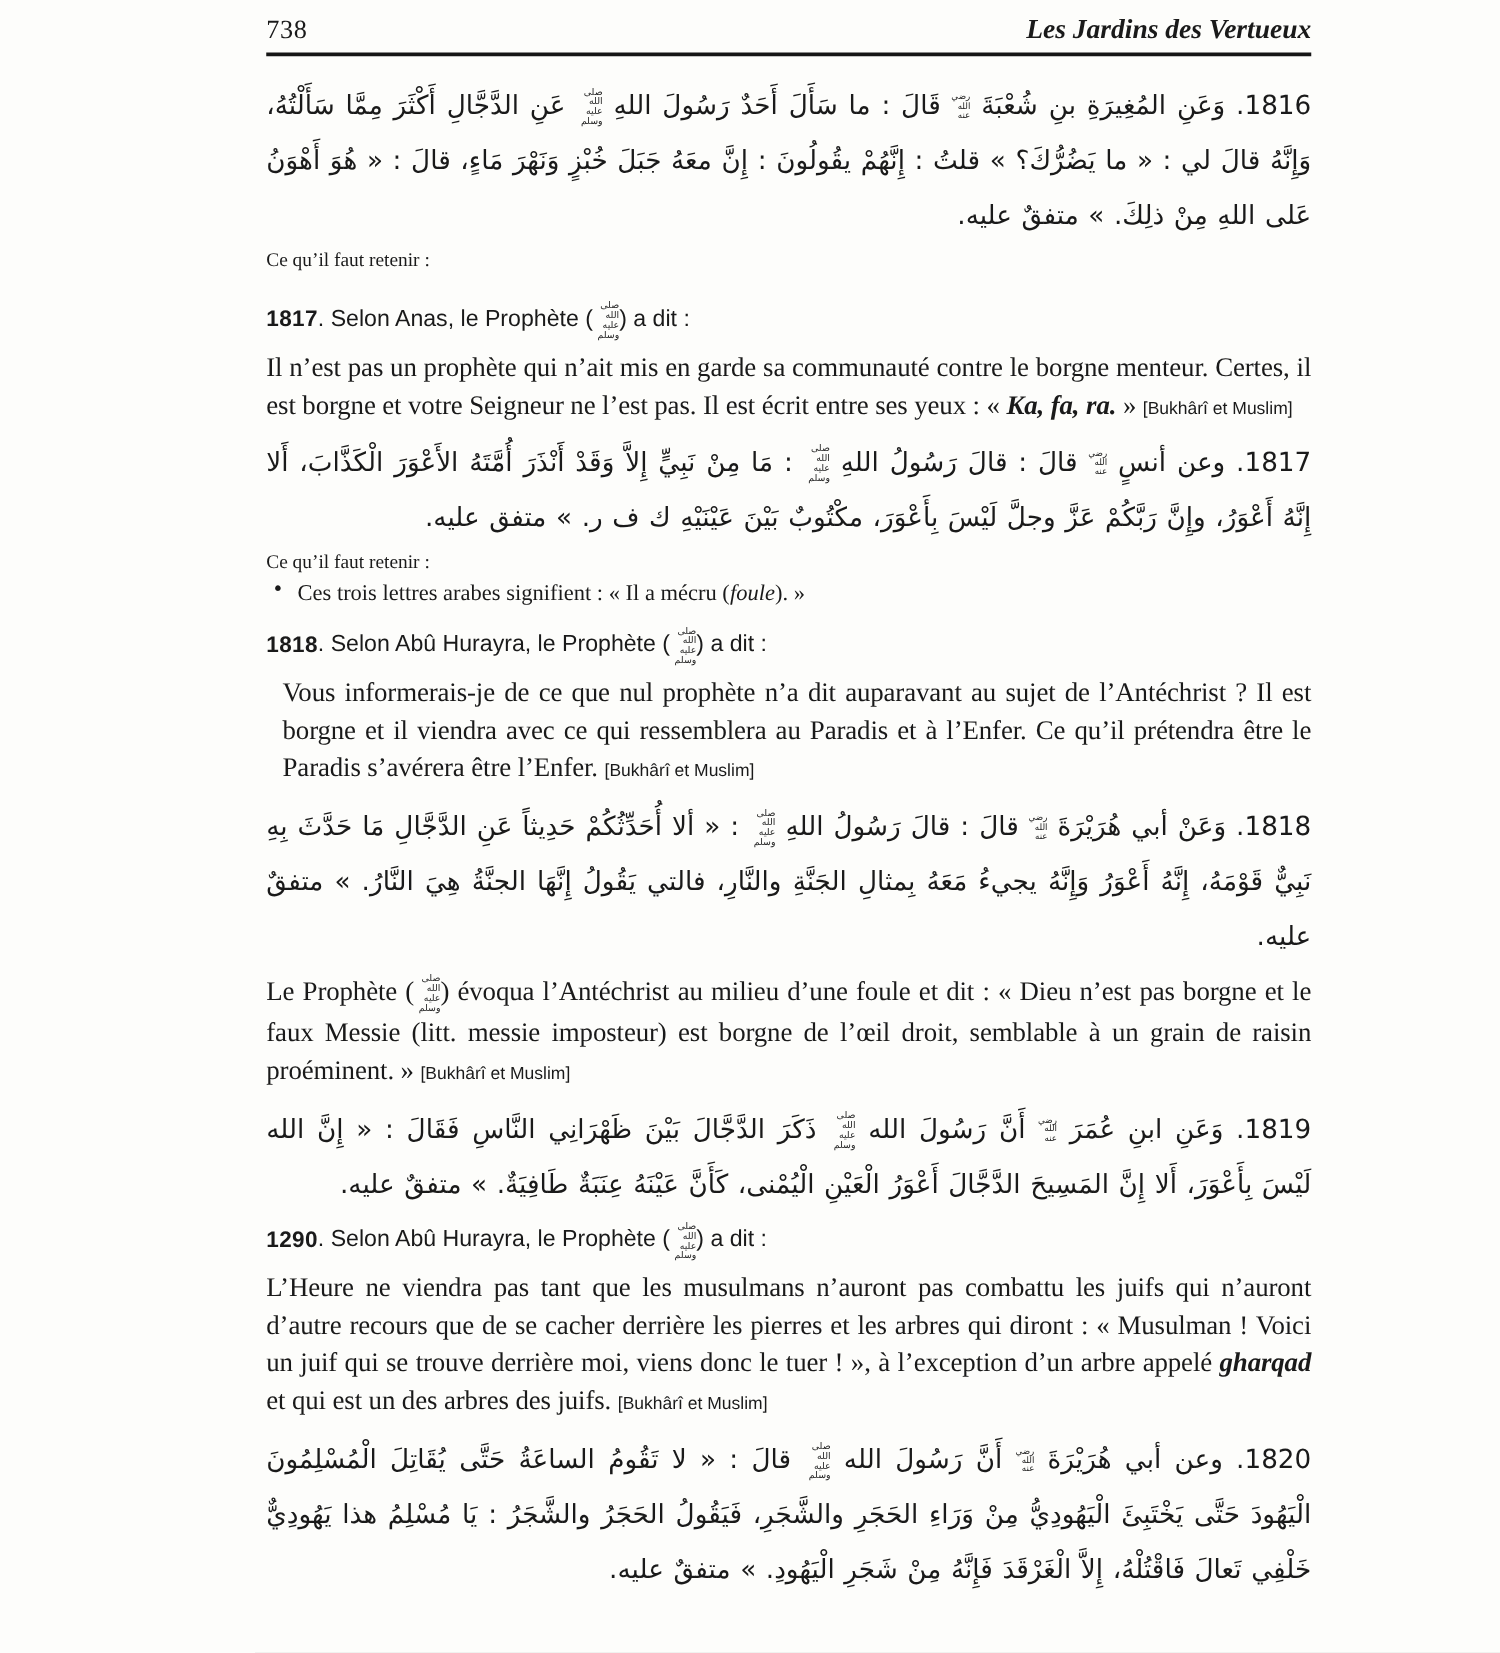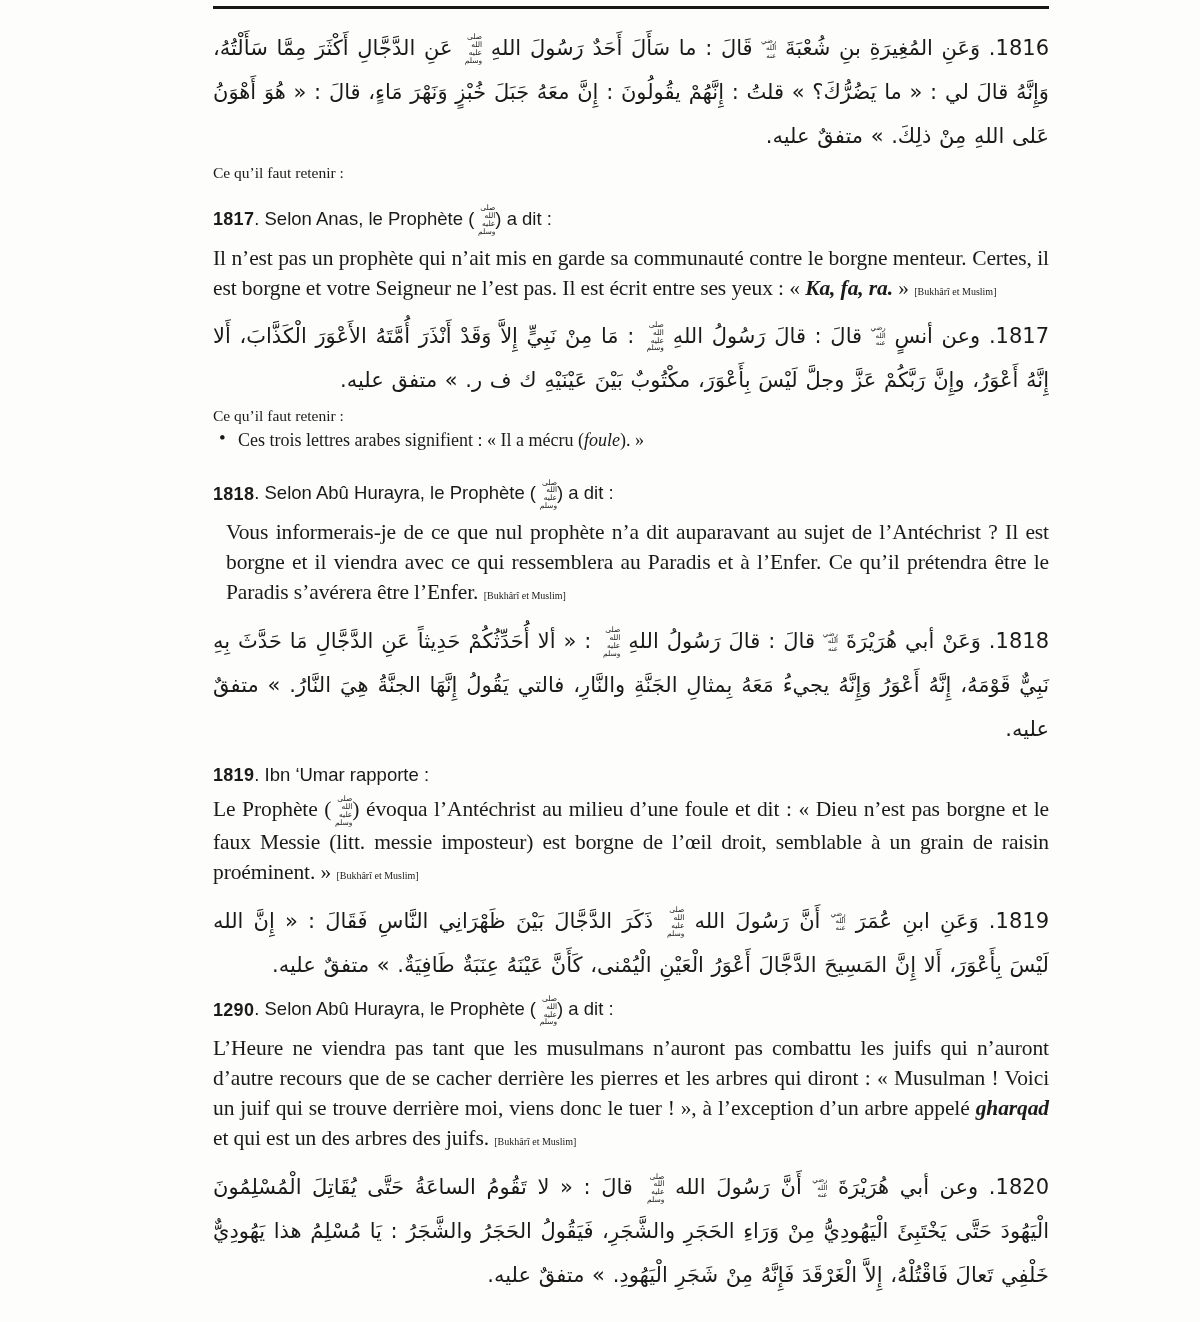--- a/index.html
+++ b/index.html
@@ -63,22 +63,22 @@
   
   .hd{
     font-family:"Liberation Sans","DejaVu Sans",sans-serif;
     font-size:18.5px;
     line-height:24px;
   }
   .hd .num{font-weight:700;font-size:18px;letter-spacing:.3px;}
 
   
   .source{
-    font-family:Liberation Serif, serif;
-    font-size:10px;
+    font-family:Liberation Sans, sans-serif;
+    font-size:14px;
     letter-spacing:0;
   }
 
   
   .retenir-label{
     font-family:Liberation Serif, serif;
     font-size:15.5px;
     line-height:19px;
     font-weight:500;
   }
@@ -95,44 +95,45 @@
     position:absolute;left:6px;top:-3px;
     font-size:19px;
   }
 </style>
 </head>
 <body>
 
 <div class="page">
   <div class="content">
 
+    <div class="runhead">
+      <span class="pageno">738</span>
+      <span class="booktitle">Les Jardins des Vertueux</span>
+    </div>
     <div class="rule"></div>
 
     <p class="arabic" style="margin:17px 0 0 0">1816. وَعَنِ المُغِيرَةِ بنِ شُعْبَةَ <span class="hon hon-ra">رضي الله عنه</span> قَالَ : ما سَأَلَ أَحَدٌ رَسُولَ اللهِ <span class="hon">صلى الله عليه وسلم</span> عَنِ الدَّجَّالِ أَكْثَرَ مِمَّا سَأَلْتُهُ، وَإِنَّهُ قالَ لي : « ما يَضُرُّكَ؟ » قلتُ : إِنَّهُمْ يقُولُونَ : إِنَّ معَهُ جَبَلَ خُبْزٍ وَنَهْرَ مَاءٍ، قالَ : « هُوَ أَهْوَنُ عَلى اللهِ مِنْ ذلِكَ. » متفقٌ عليه.</p>
 
     <div class="retenir-label" style="margin-top:5px">Ce qu’il faut retenir :</div>
 
     <div class="hd" style="margin-top:22px">
       <span class="num">1817</span><span>. Selon Anas, le Prophète (<span class="hon">صلى الله عليه وسلم</span>) a dit :</span>
     </div>
     <p class="fr-body" style="margin:7px 0 0 0">Il n’est pas un prophète qui n’ait mis en garde sa communauté contre le borgne menteur. Certes, il est borgne et votre Seigneur ne l’est pas. Il est écrit entre ses yeux : « <i>Ka, fa, ra.</i> » <span class="source">[Bukhârî et Muslim]</span></p>
     <p class="arabic" style="margin:7px 0 0 0">1817. وعن أنسٍ <span class="hon hon-ra">رضي الله عنه</span> قالَ : قالَ رَسُولُ اللهِ <span class="hon">صلى الله عليه وسلم</span> : مَا مِنْ نَبِيٍّ إِلاَّ وَقَدْ أَنْذَرَ أُمَّتَهُ الأَعْوَرَ الْكَذَّابَ، أَلا إِنَّهُ أَعْوَرُ، وإِنَّ رَبَّكُمْ عَزَّ وجلَّ لَيْسَ بِأَعْوَرَ، مكْتُوبٌ بَيْنَ عَيْنَيْهِ ك ف ر. » متفق عليه.</p>
 
     <div class="retenir-label" style="margin-top:4px">Ce qu’il faut retenir :</div>
     <p class="note" style="margin:3px 0 0 0">Ces trois lettres arabes signifient : « Il a mécru (<i>foule</i>). »</p>
 
-    <div class="hd" style="margin-top:26px">
+    <div class="hd" style="margin-top:14px">
       <span class="num">1818</span><span>. Selon Abû Hurayra, le Prophète (<span class="hon">صلى الله عليه وسلم</span>) a dit :</span>
     </div>
     <p class="fr-body" style="margin:7px 0 0 13px">Vous informerais-je de ce que nul prophète n’a dit auparavant au sujet de l’Antéchrist ? Il est borgne et il viendra avec ce qui ressemblera au Paradis et à l’Enfer. Ce qu’il prétendra être le Paradis s’avérera être l’Enfer. <span class="source">[Bukhârî et Muslim]</span></p>
     <p class="arabic" style="margin:8px 0 0 0">1818. وَعَنْ أبي هُرَيْرَةَ <span class="hon hon-ra">رضي الله عنه</span> قالَ : قالَ رَسُولُ اللهِ <span class="hon">صلى الله عليه وسلم</span> : « ألا أُحَدِّثُكُمْ حَدِيثاً عَنِ الدَّجَّالِ مَا حَدَّثَ بِهِ نَبِيٌّ قَوْمَهُ، إِنَّهُ أَعْوَرُ وَإِنَّهُ يجيءُ مَعَهُ بِمثالِ الجَنَّةِ والنَّارِ، فالتي يَقُولُ إِنَّهَا الجنَّةُ هِيَ النَّارُ. » متفقٌ عليه.</p>
 
-    <div class="hd" style="margin-top:12px">
-      <span class="num">1819</span><span>. Ibn ‘Umar rapporte :</span>
-    </div>
     <p class="fr-body" style="margin:7px 0 0 0">Le Prophète (<span class="hon">صلى الله عليه وسلم</span>) évoqua l’Antéchrist au milieu d’une foule et dit : « Dieu n’est pas borgne et le faux Messie (litt. messie imposteur) est borgne de l’œil droit, semblable à un grain de raisin proéminent. » <span class="source">[Bukhârî et Muslim]</span></p>
     <p class="arabic" style="margin:8px 0 0 0">1819. وَعَنِ ابنِ عُمَرَ <span class="hon hon-ra">رضي الله عنه</span> أَنَّ رَسُولَ الله <span class="hon">صلى الله عليه وسلم</span> ذَكَرَ الدَّجَّالَ بَيْنَ ظَهْرَانِي النَّاسِ فَقَالَ : « إِنَّ الله لَيْسَ بِأَعْوَرَ، أَلا إِنَّ المَسِيحَ الدَّجَّالَ أَعْوَرُ الْعَيْنِ الْيُمْنى، كَأَنَّ عَيْنَهُ عِنَبَةٌ طَافِيَةٌ. » متفقٌ عليه.</p>
 
     <div class="hd" style="margin-top:8px">
       <span class="num">1290</span><span>. Selon Abû Hurayra, le Prophète (<span class="hon">صلى الله عليه وسلم</span>) a dit :</span>
     </div>
     <p class="fr-body" style="margin:7px 0 0 0">L’Heure ne viendra pas tant que les musulmans n’auront pas combattu les juifs qui n’auront d’autre recours que de se cacher derrière les pierres et les arbres qui diront : « Musulman ! Voici un juif qui se trouve derrière moi, viens donc le tuer ! », à l’exception d’un arbre appelé <i>gharqad</i> et qui est un des arbres des juifs. <span class="source">[Bukhârî et Muslim]</span></p>
     <p class="arabic" style="margin:8px 0 0 0">1820. وعن أبي هُرَيْرَةَ <span class="hon hon-ra">رضي الله عنه</span> أَنَّ رَسُولَ الله <span class="hon">صلى الله عليه وسلم</span> قالَ : « لا تَقُومُ الساعَةُ حَتَّى يُقَاتِلَ الْمُسْلِمُونَ الْيَهُودَ حَتَّى يَخْتَبِئَ الْيَهُودِيُّ مِنْ وَرَاءِ الحَجَرِ والشَّجَرِ، فَيَقُولُ الحَجَرُ والشَّجَرُ : يَا مُسْلِمُ هذا يَهُودِيٌّ خَلْفِي تَعالَ فَاقْتُلْهُ، إِلاَّ الْغَرْقَدَ فَإِنَّهُ مِنْ شَجَرِ الْيَهُودِ. » متفقٌ عليه.</p>
 
   </div>

